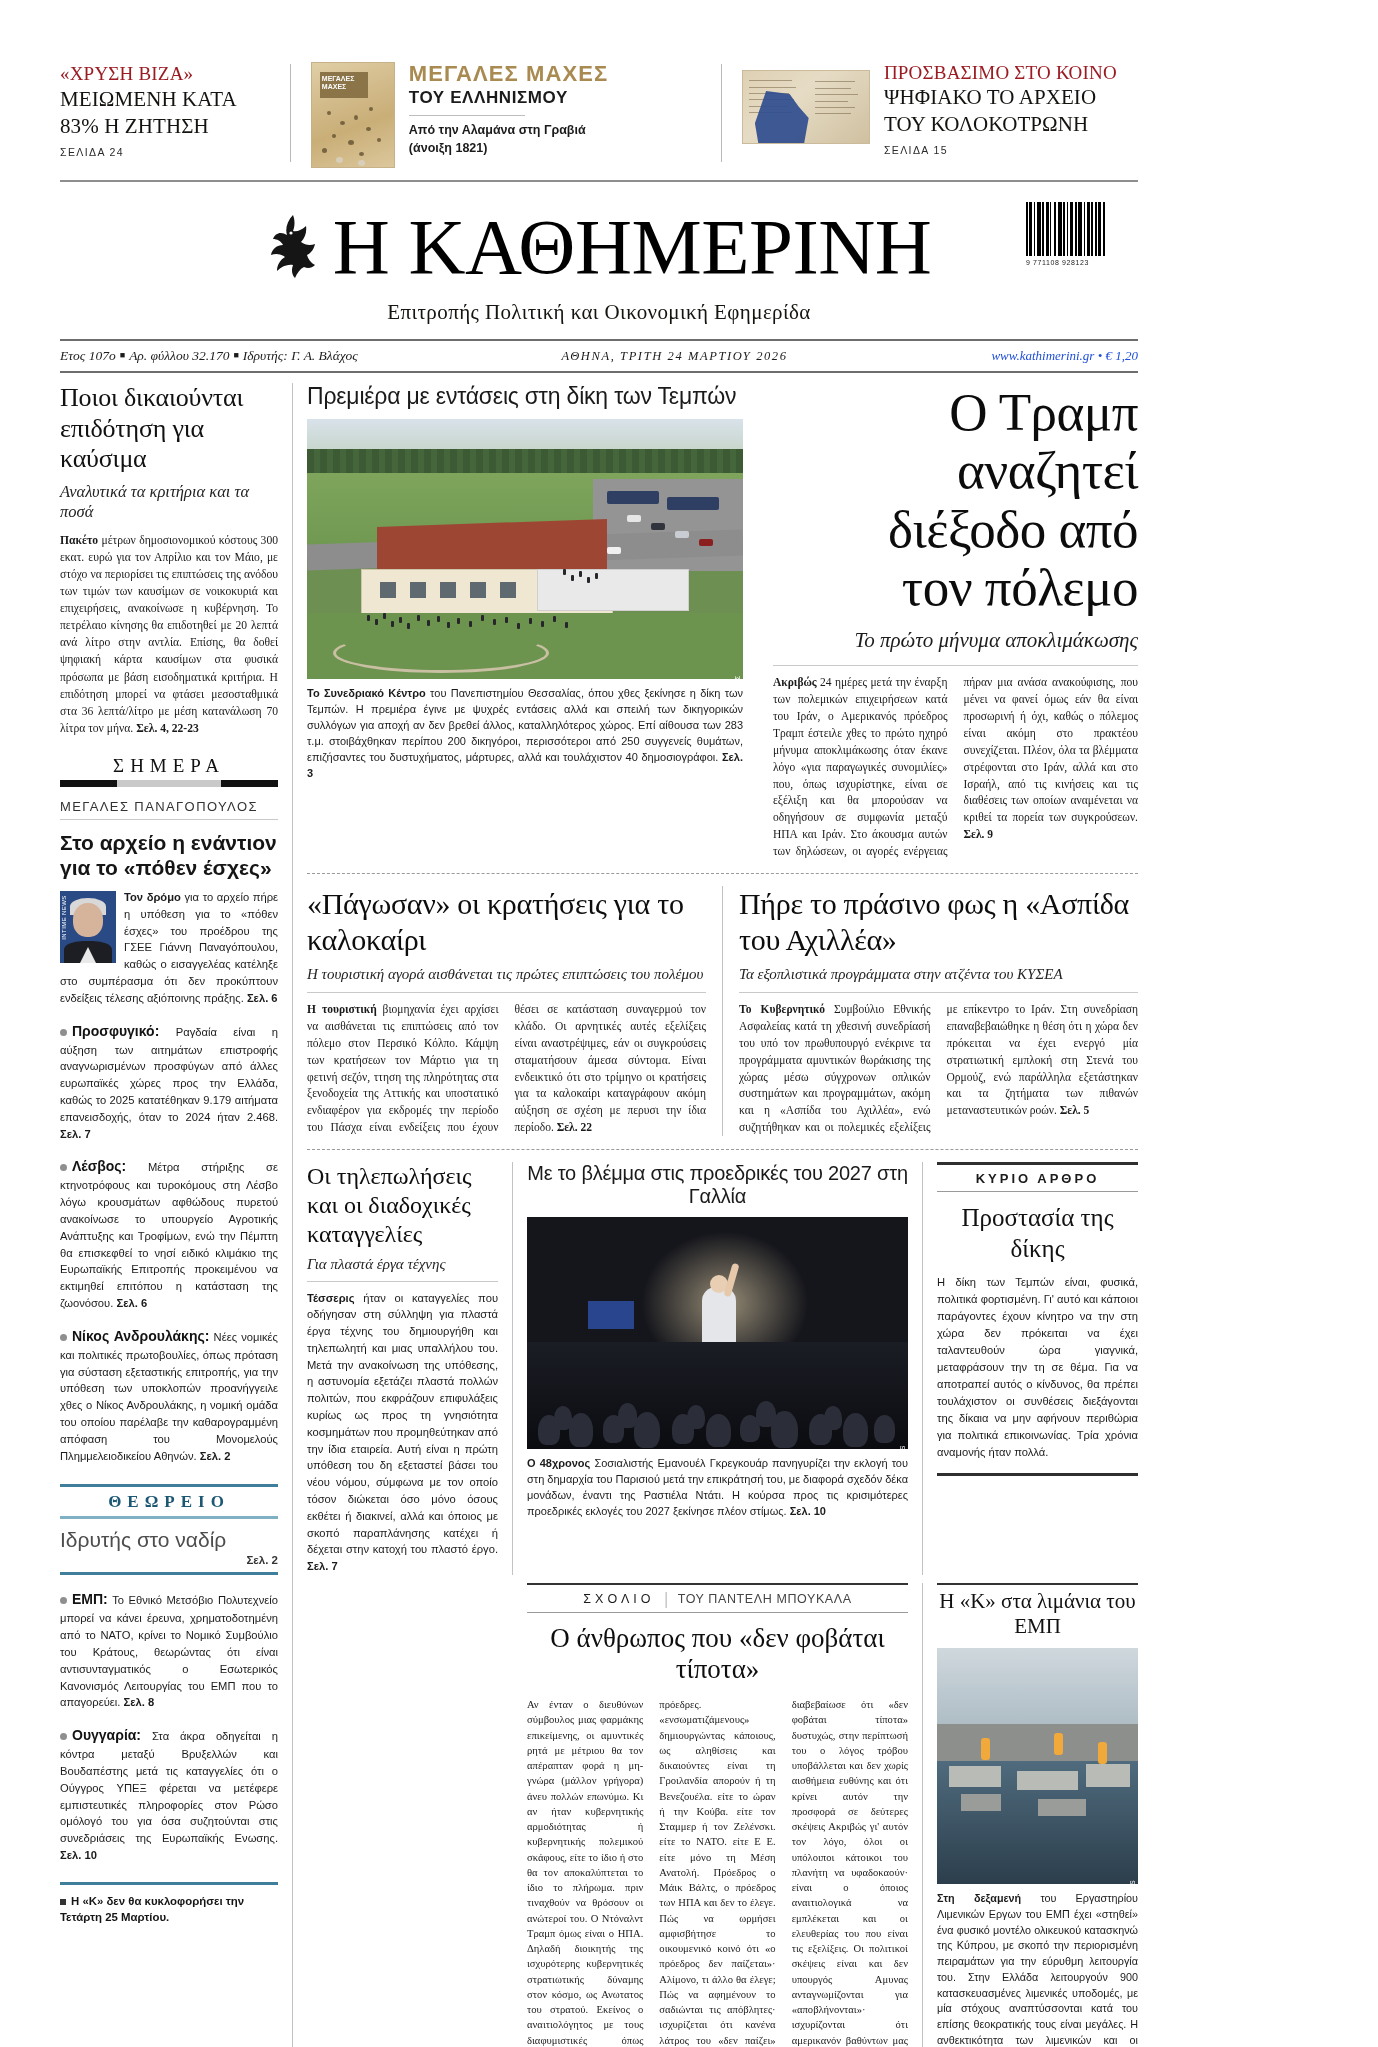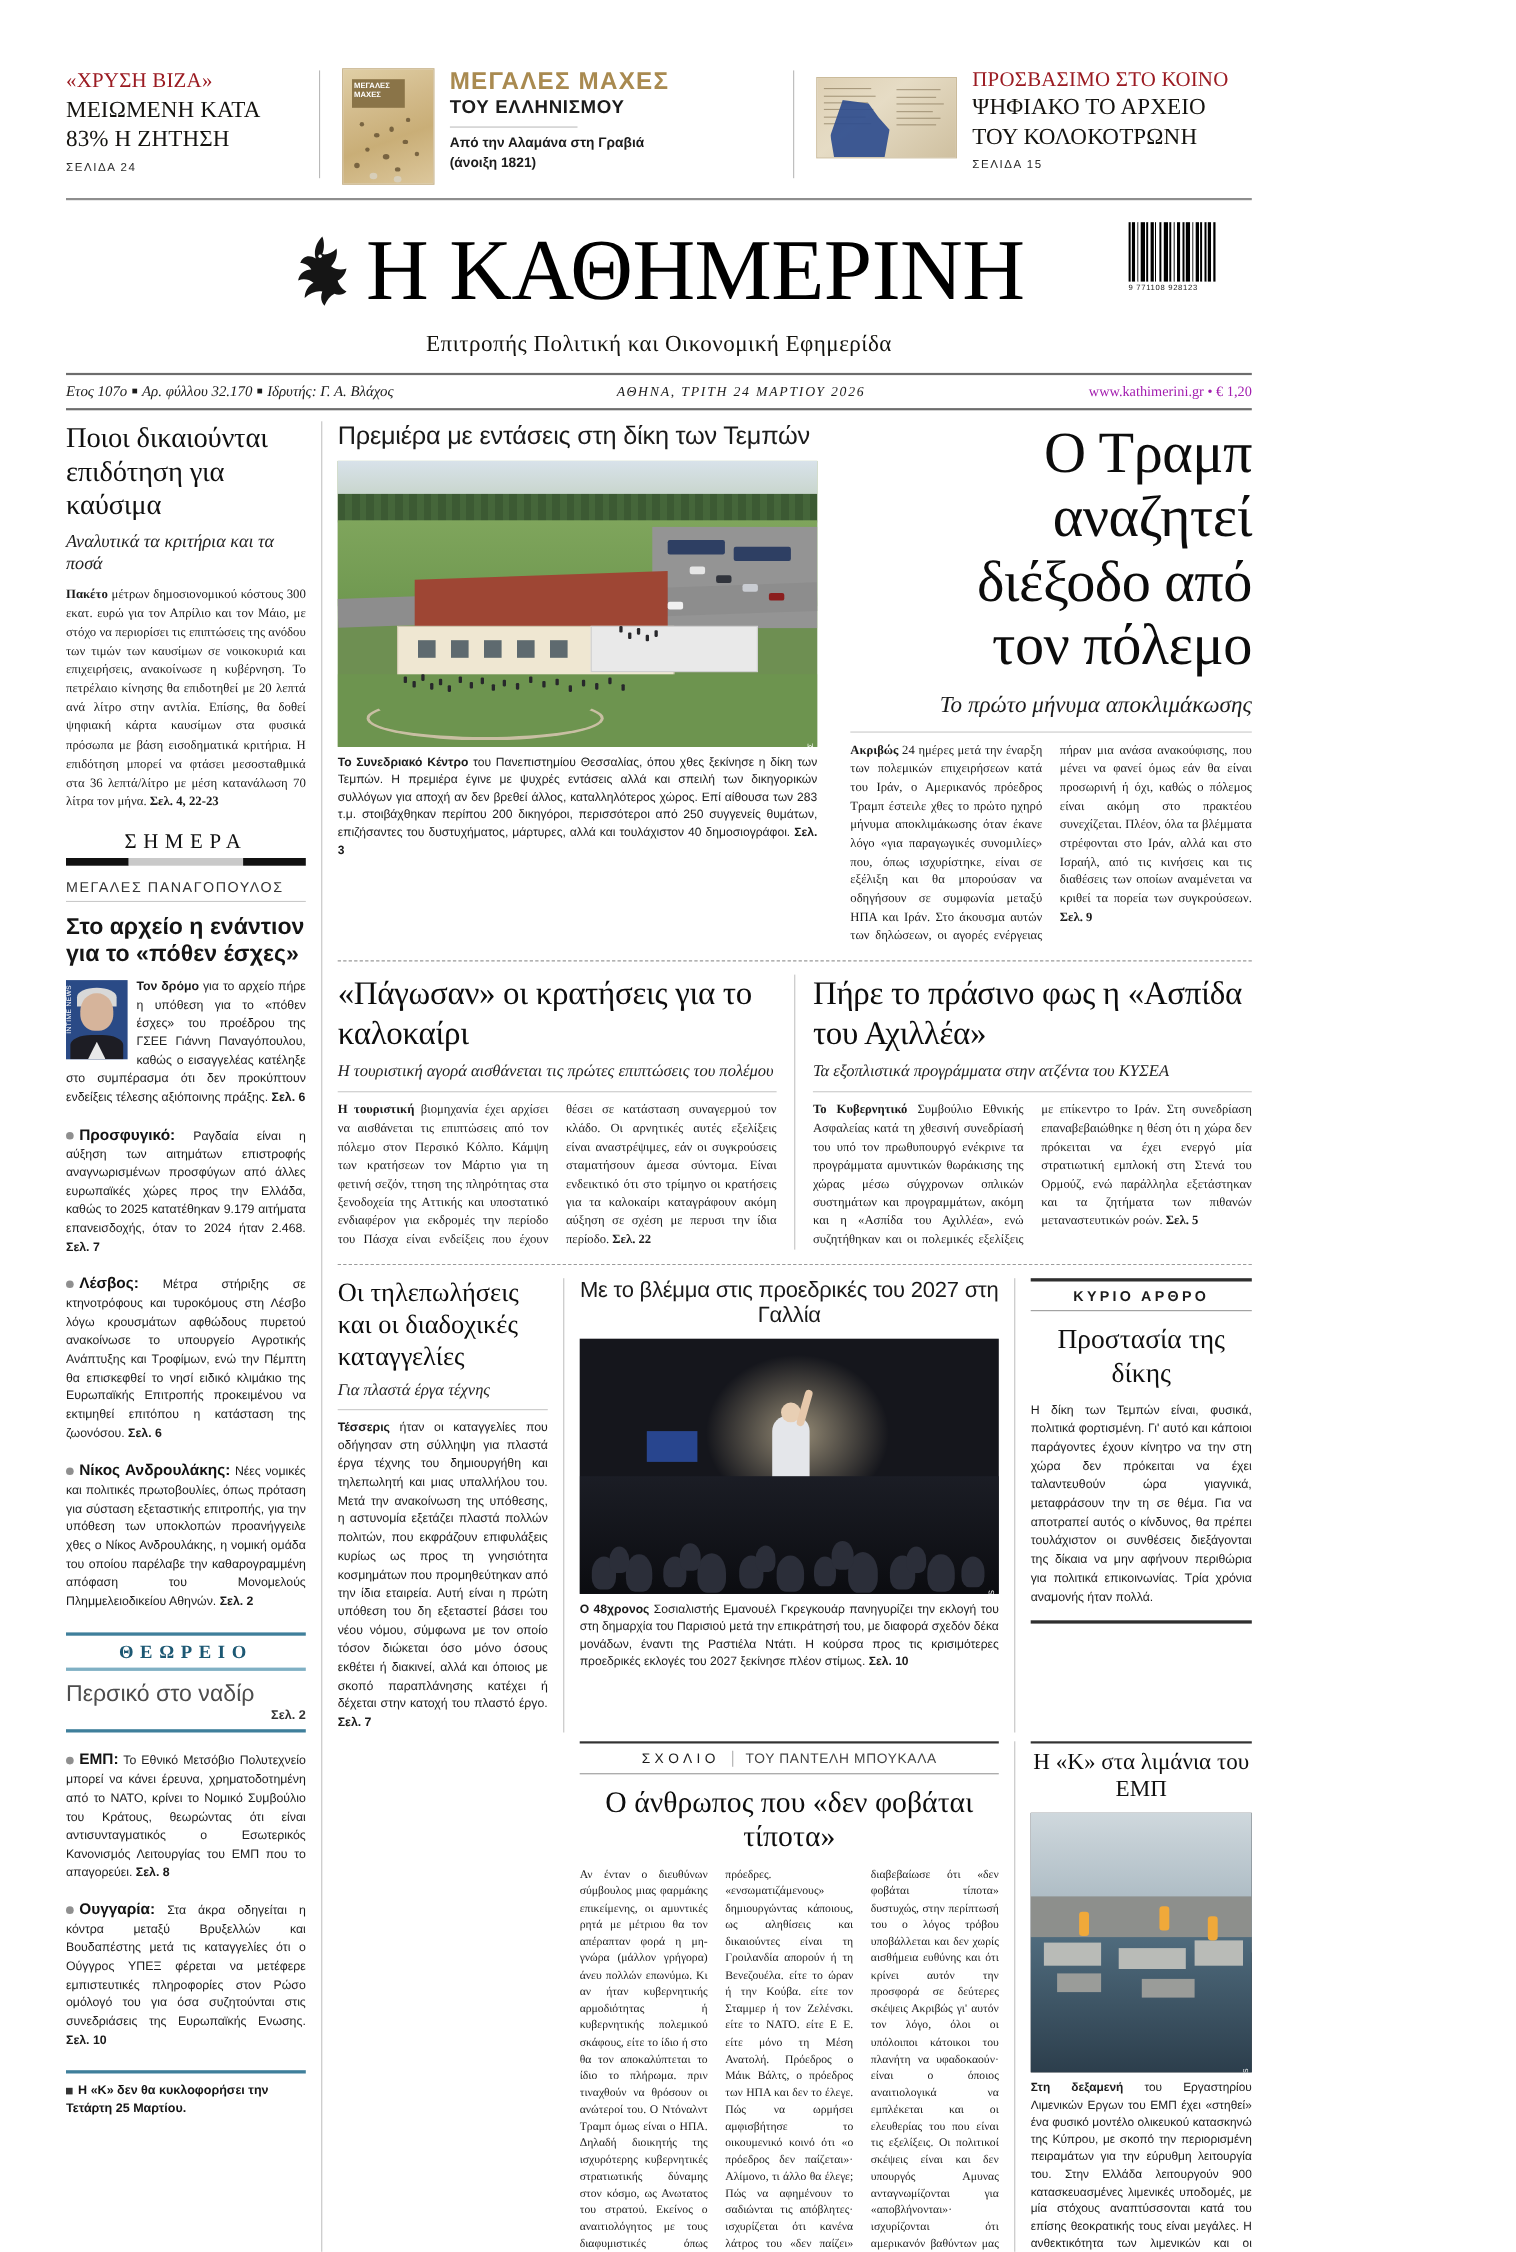--- a/index.html
+++ b/index.html
@@ -210,22 +210,23 @@
   .dateline-left .sq { font-style: normal; font-size: 9px; vertical-align: 2px; margin: 0 4px; }
   .dateline-mid {
     font-family: "Liberation Serif", serif;
     font-style: italic;
     font-size: 12.5px;
     letter-spacing: 1.6px;
     color: #1b1b1b;
   }
   .dateline-right {
     font-family: "Liberation Serif", serif;
+    font-style: italic;
     font-size: 13px;
-    color: #a21caf;
+    color: #1d4ed8;
   }
   .dateline-rule-bot { height: 2px; background: #6d6d6d; }
 
   
   .grid {
     display: flex;
     margin-top: 10px;
   }
   .col-left { width: 232px; flex: none; padding-right: 14px; box-sizing: border-box; }
   .vrule { width: 1px; background: #c2c2c2; flex: none; }
@@ -841,21 +842,21 @@
       </div>
 
       <div class="bullet-item">
         <span class="dot"></span><span class="bk">Νίκος Ανδρουλάκης:</span><span> Νέες νομικές και πολιτικές πρωτοβουλίες, όπως πρόταση για σύσταση εξεταστικής επιτροπής, για την υπόθεση των υποκλοπών προανήγγειλε χθες ο Νίκος Ανδρουλάκης, η νομική ομάδα του οποίου παρέλαβε την καθαρογραμμένη απόφαση του Μονομελούς Πλημμελειοδικείου Αθηνών. </span><span class="pg">Σελ. 2</span>
       </div>
 
       <div class="theorio">
         <div class="rule"></div>
         <div class="label">ΘΕΩΡΕΙΟ</div>
         <div class="rule2"></div>
-        <div class="theorio-head">Περσικό στο ναδίρ</div>
+        <div class="theorio-head">Ιδρυτής στο ναδίρ</div>
         <div class="theorio-pg">Σελ. 2</div>
         <div class="rule3"></div>
       </div>
 
       <div class="bullet-item">
         <span class="dot"></span><span class="bk">ΕΜΠ:</span><span> Το Εθνικό Μετσόβιο Πολυτεχνείο μπορεί να κάνει έρευνα, χρηματοδοτημένη από το ΝΑΤΟ, κρίνει το Νομικό Συμβούλιο του Κράτους, θεωρώντας ότι είναι αντισυνταγματικός ο Εσωτερικός Κανονισμός Λειτουργίας του ΕΜΠ που το απαγορεύει. </span><span class="pg">Σελ. 8</span>
       </div>
 
       <div class="bullet-item">
         <span class="dot"></span><span class="bk">Ουγγαρία:</span><span> Στα άκρα οδηγείται η κόντρα μεταξύ Βρυξελλών και Βουδαπέστης μετά τις καταγγελίες ότι ο Ούγγρος ΥΠΕΞ φέρεται να μετέφερε εμπιστευτικές πληροφορίες στον Ρώσο ομόλογό του για όσα συζητούνται στις συνεδριάσεις της Ευρωπαϊκής Ενωσης. </span><span class="pg">Σελ. 10</span>

